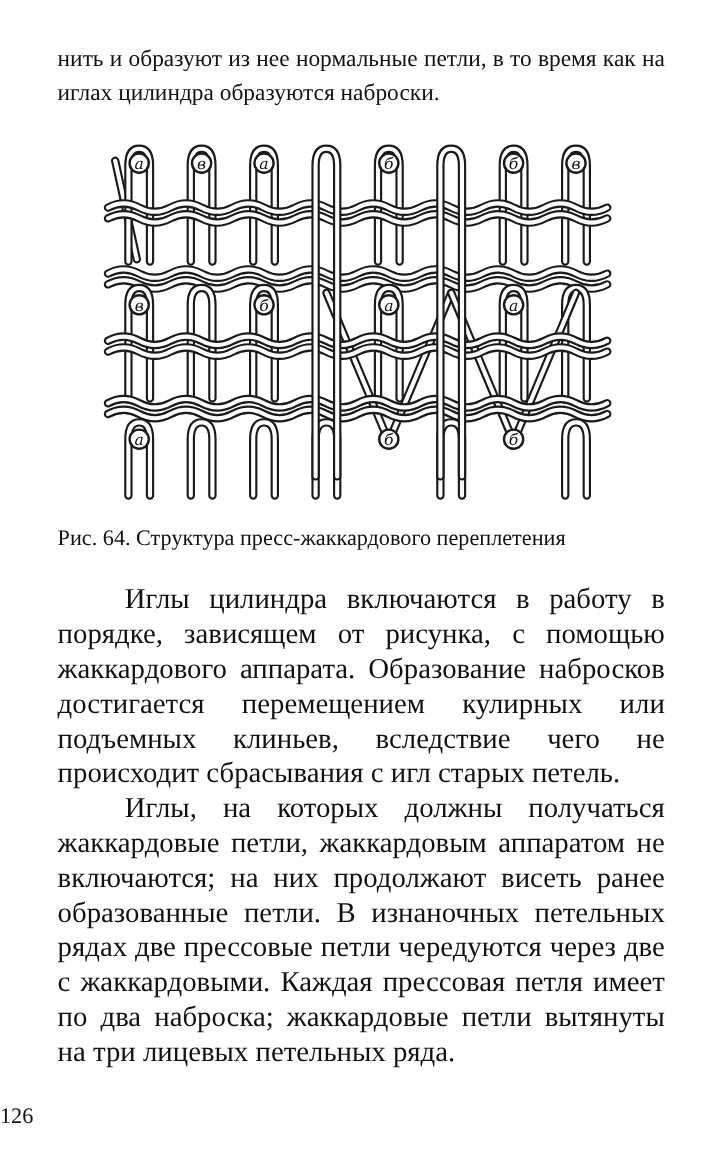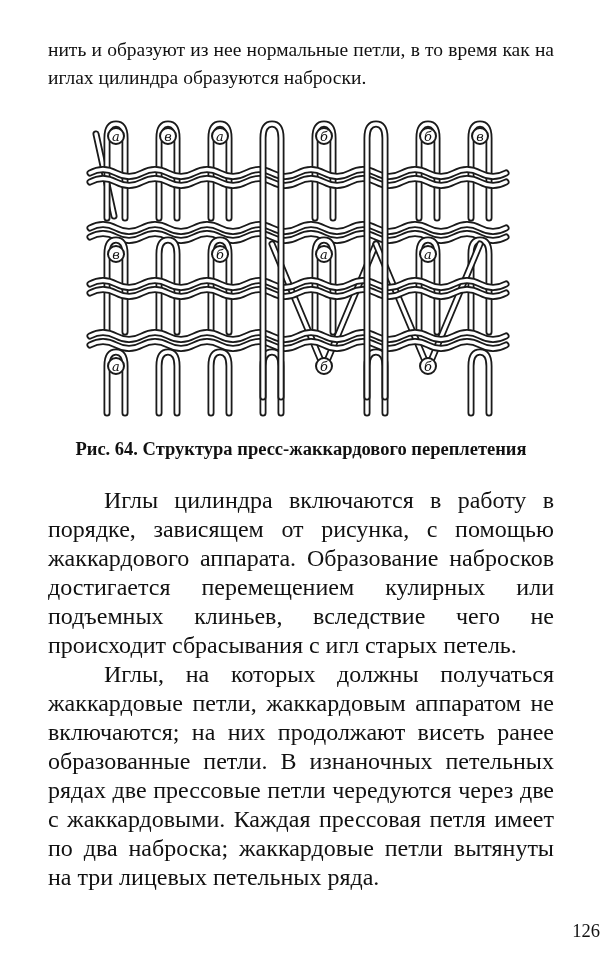--- a/index.html
+++ b/index.html
@@ -7,28 +7,28 @@
     width:600px;height:976px;background:#ffffff;position:relative;
     font-family:"Liberation Serif","DejaVu Serif",serif;color:#111;
     box-sizing:border-box;padding:36px 46px 0 48px;overflow:hidden;
   }
   .intro{
     margin:0;font-size:19.5px;line-height:28px;text-align:justify;
   }
   figure{margin:0;padding:0;}
   .diagram{display:flex;justify-content:center;margin:24px 0 6px 0;}
   figcaption{
-    text-align:center;font-size:18.5px;margin:18px 0 26px 0;font-weight:bold;
+    text-align:left;font-size:18.5px;margin:18px 0 26px 0;
   }
   .body-p{
     margin:0;font-size:24px;line-height:29px;text-align:justify;
     text-indent:56px;
   }
   .page-number{
-    position:absolute;left:0;right:0;bottom:34px;text-align:right;
+    position:absolute;left:0;right:0;bottom:34px;text-align:left;
     font-size:18.5px;
   }
   
   svg .o{stroke:#1a1a1a;stroke-width:7;fill:none;stroke-linecap:round;stroke-linejoin:round;}
   svg .i{stroke:#ffffff;stroke-width:3.4;fill:none;stroke-linecap:round;stroke-linejoin:round;}
   svg .lc{fill:#ffffff;stroke:#1a1a1a;stroke-width:2;}
   svg .lt{
     font-family:"DejaVu Serif","Liberation Serif",serif;
     font-style:italic;font-size:13px;text-anchor:middle;fill:#111;
   }

